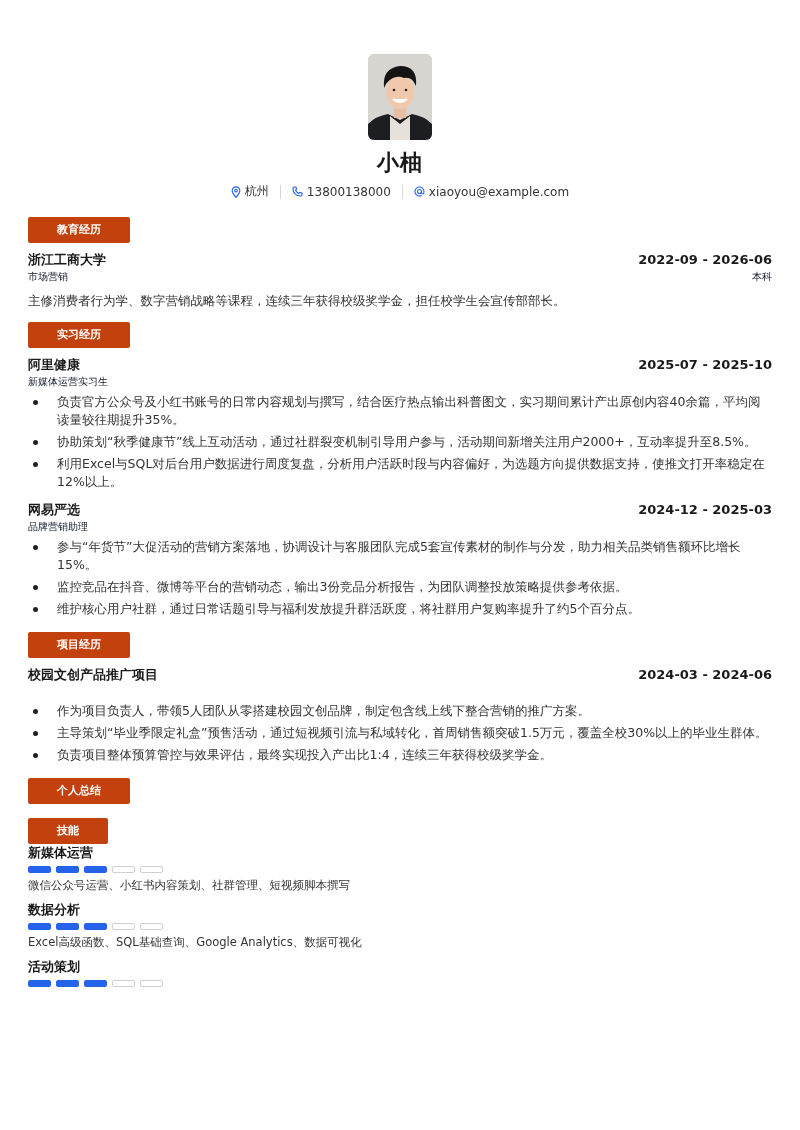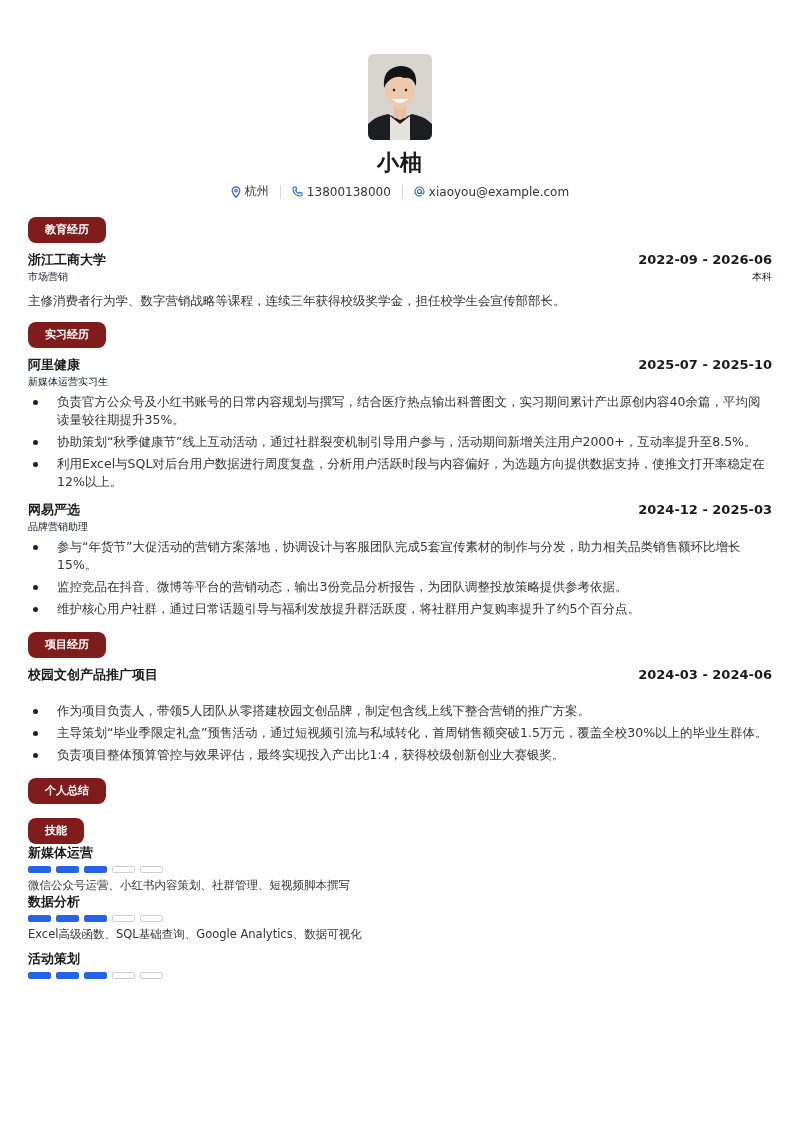--- a/index.html
+++ b/index.html
@@ -9,21 +9,21 @@
 
   .header { text-align: center; padding-top: 54px; }
   .photo { width: 64px; height: 86px; margin: 0 auto; border-radius: 6px; overflow: hidden; background: #d9d6d2; position: relative; }
   .name { font-size: 22px; font-weight: bold; color: #1a1a1a; margin-top: 8px; letter-spacing: 1px; }
   .contacts { display: flex; justify-content: center; align-items: center; margin-top: 5px; font-size: 12px; color: #333; }
   .contact { display: flex; align-items: center; gap: 4px; }
   .contact .ic { color: #2563eb; font-size: 11px; display: inline-flex; }
   .sep { width: 1px; height: 14px; background: #d6d6d6; margin: 0 11px; }
 
   .section { margin-top: 0; }
-  .badge { display: inline-block; background: #7f1d1d; color: #fff; font-size: 11px; font-weight: bold; padding: 6px 17px; border-radius: 8px; line-height: 14px; }
+  .badge { display: inline-block; background: #c2410c; color: #fff; font-size: 11px; font-weight: bold; padding: 6px 29px; border-radius: 2px; line-height: 14px; }
   .row { display: flex; justify-content: space-between; align-items: baseline; }
   .title { font-size: 13px; font-weight: bold; color: #1a1a1a; line-height: 17px; }
   .date { font-size: 13px; font-weight: bold; color: #1a1a1a; line-height: 17px; }
   .sub { font-size: 10px; color: #0f172a; line-height: 17px; }
   .desc { font-size: 12.5px; color: #333; line-height: 22px; }
   ul.bullets { list-style: none; }
   ul.bullets li { position: relative; padding-left: 29px; font-size: 12.5px; color: #333; line-height: 18px; margin-bottom: 4px; }
   ul.bullets li::before { content: ""; position: absolute; left: 5px; top: 7px; width: 5px; height: 5px; border-radius: 50%; background: #222; }
 
   .skill-name { font-size: 13px; font-weight: bold; color: #1a1a1a; line-height: 17px; }
@@ -130,21 +130,21 @@
   <div class="section" style="margin-top:14px;">
     <span class="badge">项目经历</span>
     <div style="margin-top:8px;">
       <div class="row">
         <span class="title">校园文创产品推广项目</span>
         <span class="date">2024-03 - 2024-06</span>
       </div>
       <ul class="bullets" style="margin-top:19px;">
         <li>作为项目负责人，带领5人团队从零搭建校园文创品牌，制定包含线上线下整合营销的推广方案。</li>
         <li>主导策划“毕业季限定礼盒”预售活动，通过短视频引流与私域转化，首周销售额突破1.5万元，覆盖全校30%以上的毕业生群体。</li>
-        <li>负责项目整体预算管控与效果评估，最终实现投入产出比1:4，获得校级创新创业大赛银奖。</li>
+        <li>负责项目整体预算管控与效果评估，最终实现投入产出比1:4，连续三年获得校级奖学金。</li>
       </ul>
     </div>
   </div>
 
   <div class="section" style="margin-top:14px;">
     <span class="badge">个人总结</span>
   </div>
 
   <div class="section" style="margin-top:14px;">
     <span class="badge">技能</span>
@@ -152,21 +152,21 @@
       <div class="skill-name">新媒体运营</div>
       <div class="bars">
         <span class="bar on"></span>
         <span class="bar on"></span>
         <span class="bar on"></span>
         <span class="bar"></span>
         <span class="bar"></span>
       </div>
       <div class="skill-desc">微信公众号运营、小红书内容策划、社群管理、短视频脚本撰写</div>
     </div>
-    <div style="">
+    <div style="margin-top:8px;">
       <div class="skill-name">数据分析</div>
       <div class="bars">
         <span class="bar on"></span>
         <span class="bar on"></span>
         <span class="bar on"></span>
         <span class="bar"></span>
         <span class="bar"></span>
       </div>
       <div class="skill-desc">Excel高级函数、SQL基础查询、Google Analytics、数据可视化</div>
     </div>

